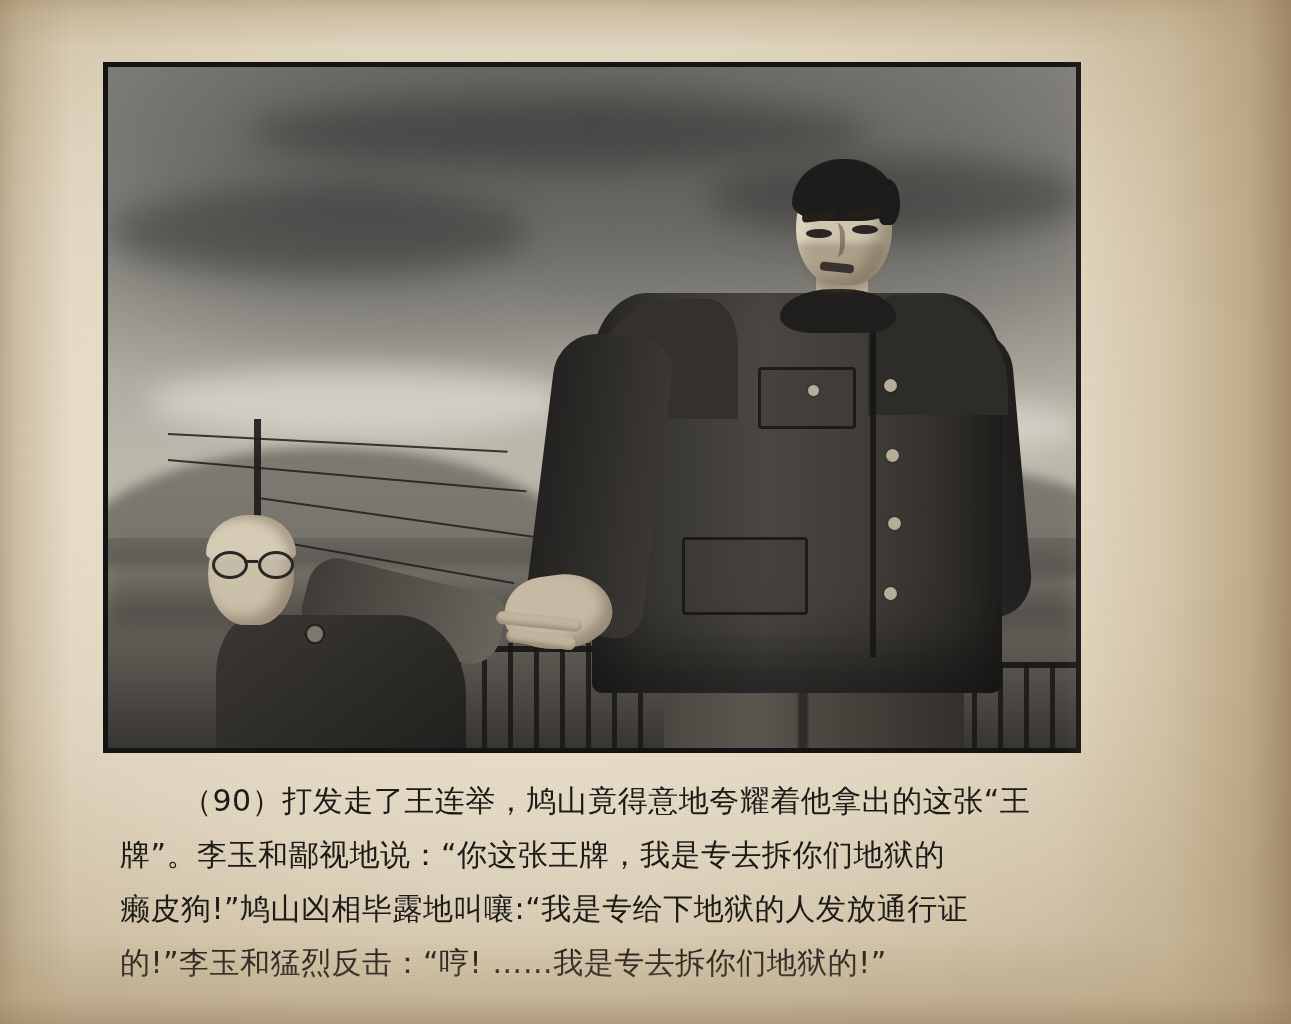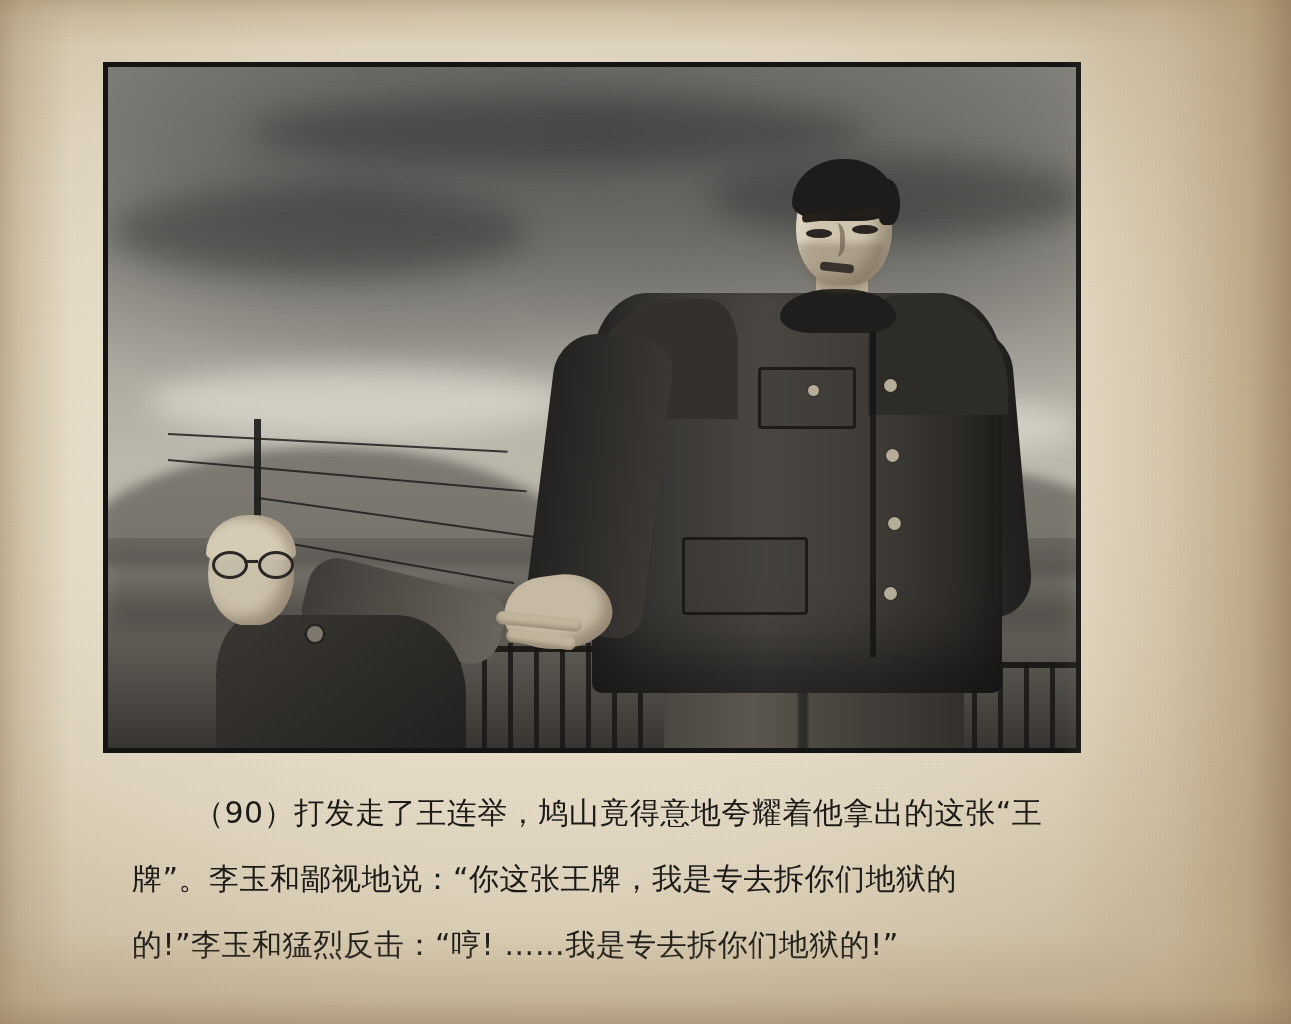--- a/index.html
+++ b/index.html
@@ -380,21 +380,21 @@
     left: 116px;
     top: 772px;
     width: 962px;
     font-family: "DejaVu Sans", sans-serif;
     color: #1d1b18;
     font-size: 30px;
     line-height: 50px;
     letter-spacing: .5px;
     text-align: justify;
   }
-  #caption p { margin: 16px; }
+  #caption p { margin: 4px; }
   #caption .indent { text-indent: 62px; }
 </style>
 </head>
 <body>
 
 <div id="page">
 
   <div id="grain"></div>
 
   <div id="panel">
@@ -466,20 +466,21 @@
       <div class="eye" style="left:698px; top:162px;"></div>
       <div class="eye" style="left:744px; top:158px;"></div>
       <div class="nose"></div>
       <div class="mouth"></div>
     </div>
   </div>
 
   <div id="caption">
     <p class="indent">（90）打发走了王连举，鸠山竟得意地夸耀着他拿出的这张“王</p>
     <p>牌”。李玉和鄙视地说：“你这张王牌，我是专去拆你们地狱的</p>
+    <p>癞皮狗!”鸠山凶相毕露地叫嚷:“我是专给下地狱的人发放通行证</p>
     <p>的!”李玉和猛烈反击：“哼! ……我是专去拆你们地狱的!”</p>
   </div>
 
   <div id="edge-top"></div>
   <div id="edge-left"></div>
   <div id="edge-right"></div>
   <div id="edge-bottom"></div>
 </div>
 
 </body></html>

